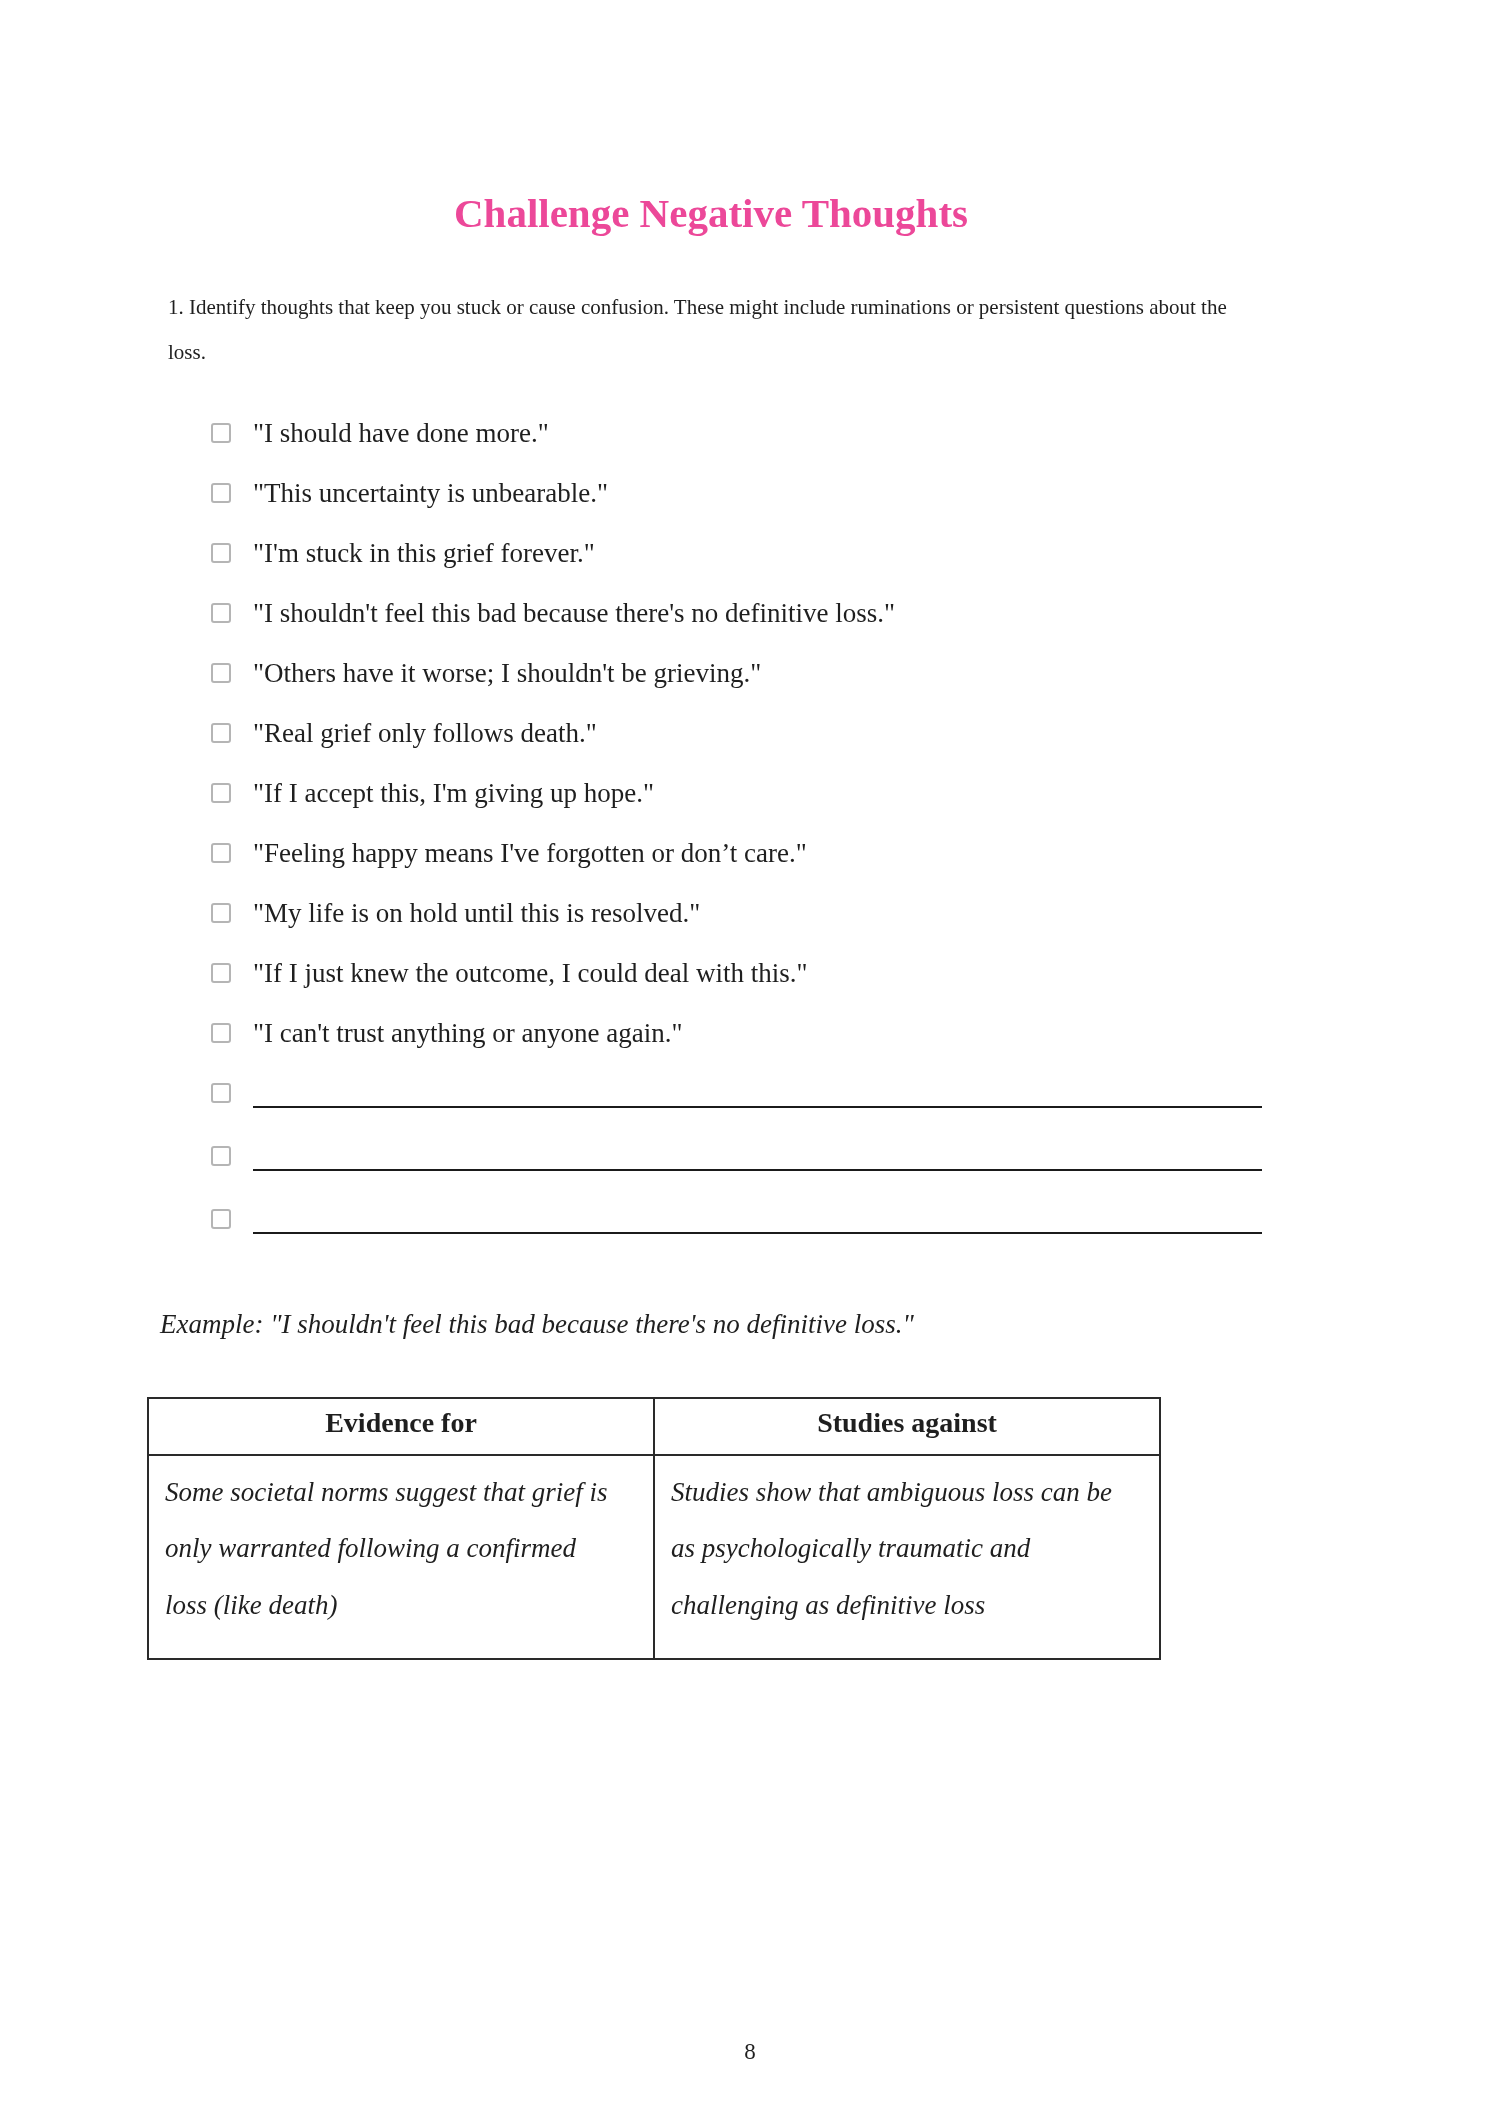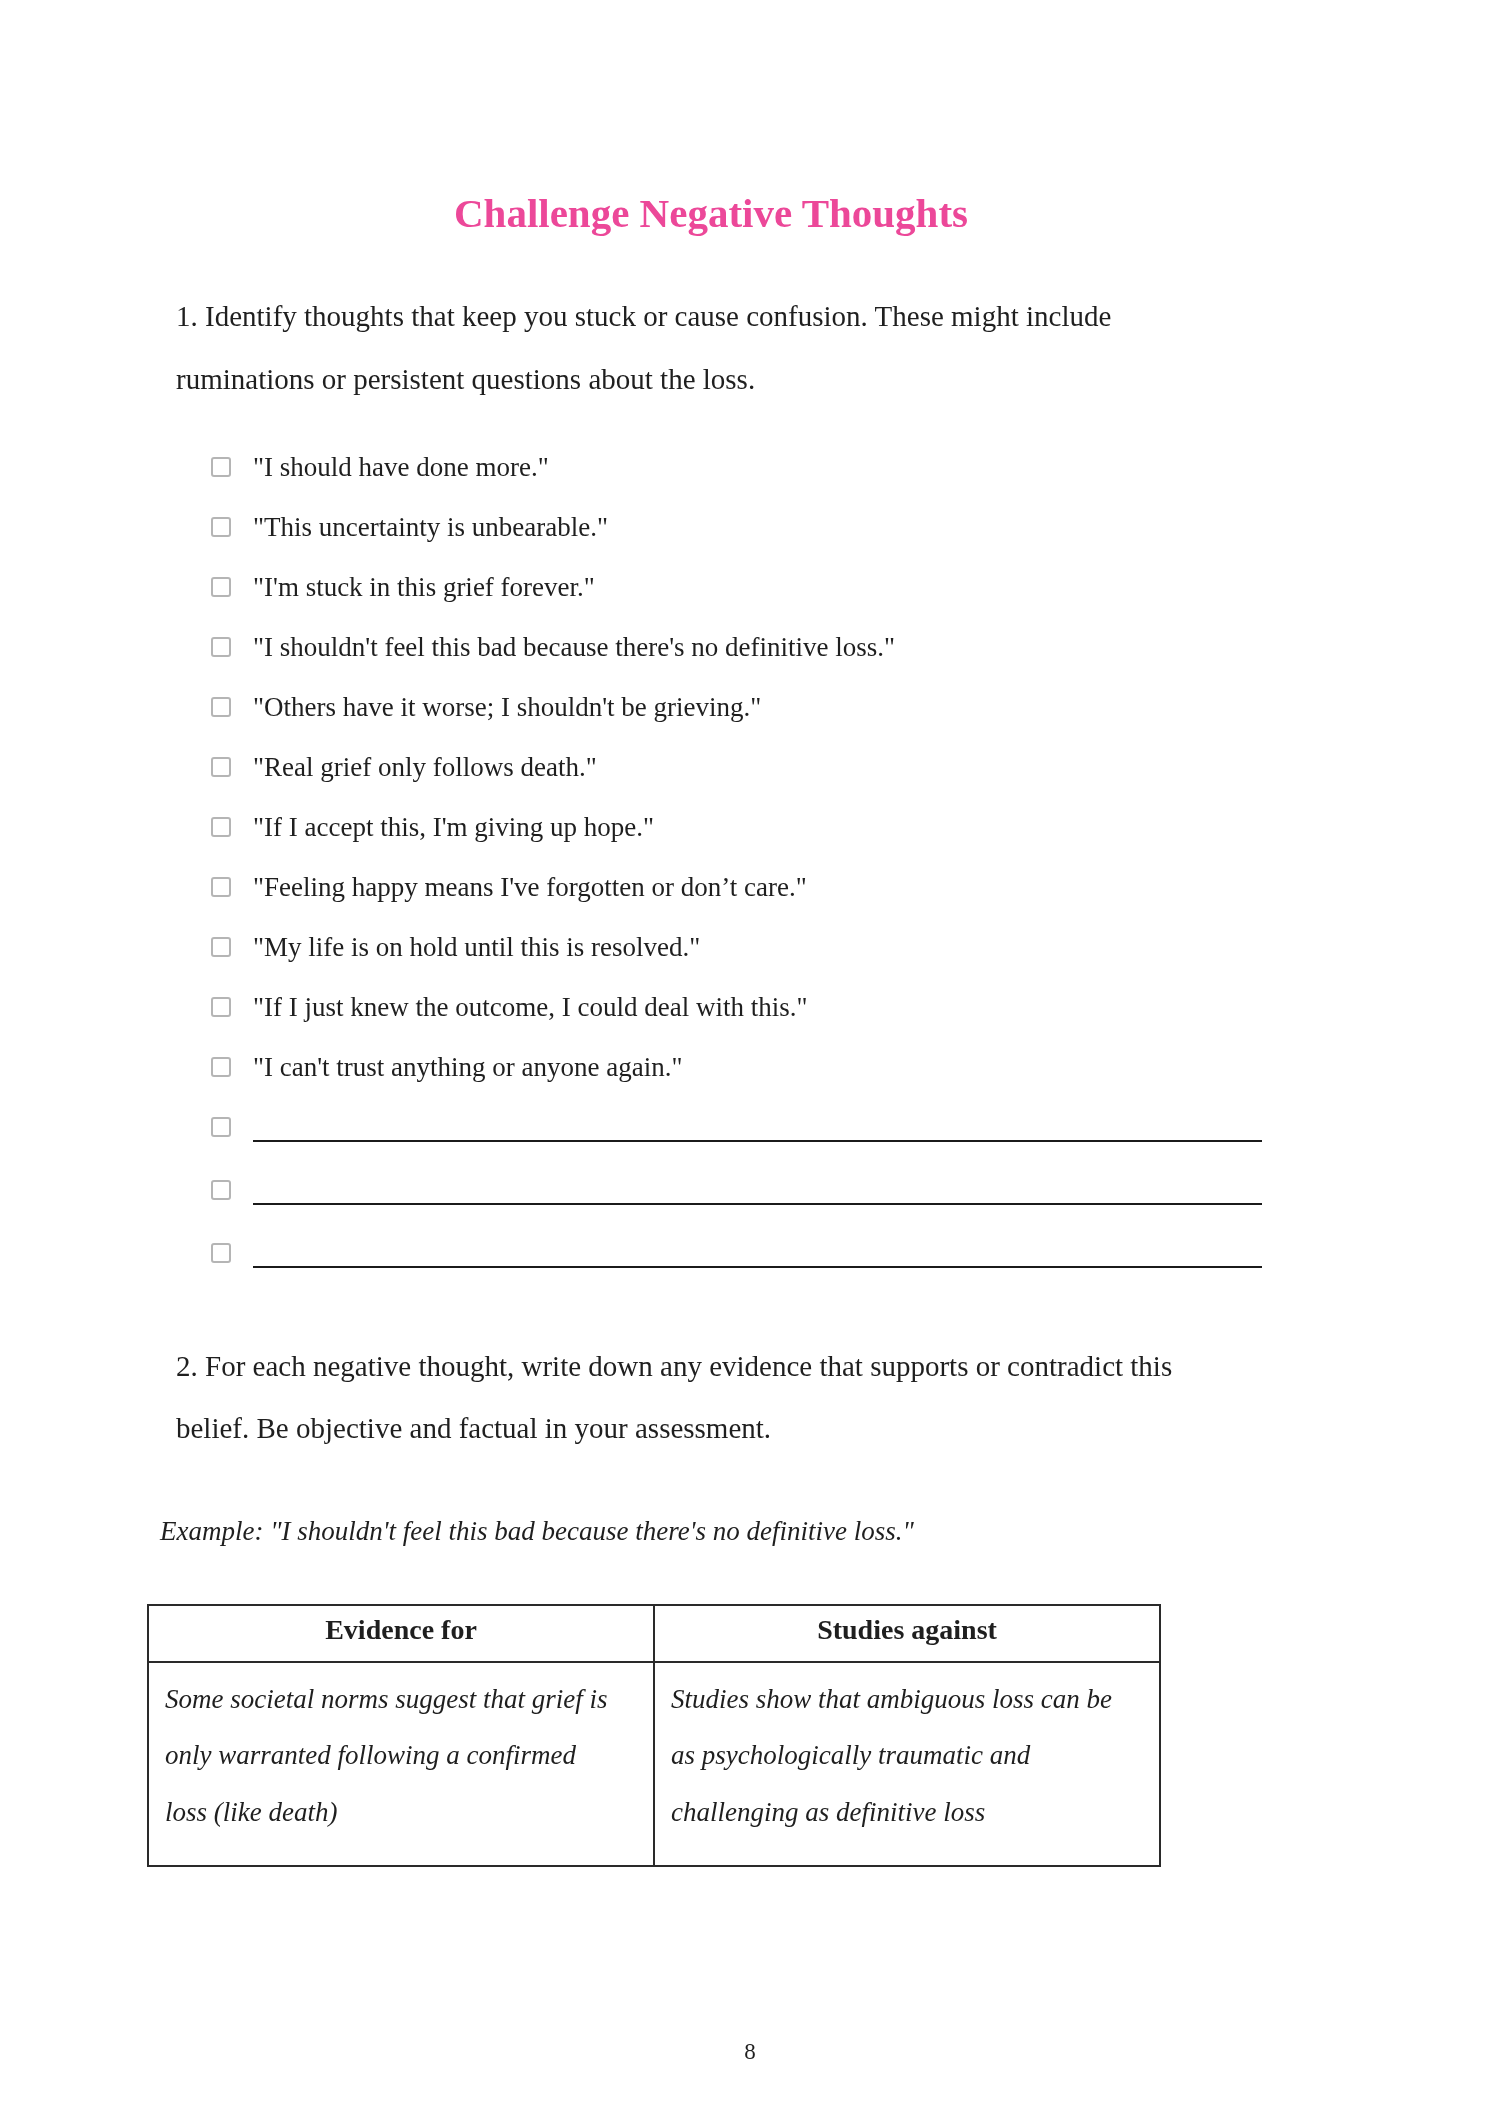--- a/index.html
+++ b/index.html
@@ -18,22 +18,22 @@
   }
   .doc-title {
     margin: 0 0 46px 0;
     text-align: center;
     font-size: 41px;
     font-weight: bold;
     line-height: 1.25;
     color: #ec4899;
   }
   .para {
-    margin: 16px;
-    font-size: 29px;
+    margin: 8px;
+    font-size: 21px;
     line-height: 2.15;
   }
   .checklist {
     list-style: none;
     margin: 28px 0 0 0;
     padding: 0;
   }
   .checklist li,
   .blank-row {
     display: flex;
@@ -164,21 +164,20 @@
     </div>
     <div class="blank-row">
       <span class="checkbox"></span>
       <span class="blank-line"></span>
     </div>
     <div class="blank-row">
       <span class="checkbox"></span>
       <span class="blank-line"></span>
     </div>
 
-    <p class="para section2">2. For each negative thought, write down any evidence that supports or contradict this belief. Be objective and factual in your assessment.</p>
 
     <p class="example-line">Example: "I shouldn't feel this bad because there's no definitive loss."</p>
 
     <table class="evidence-table">
       <thead>
         <tr>
           <th>Evidence for</th>
           <th>Studies against</th>
         </tr>
       </thead>

